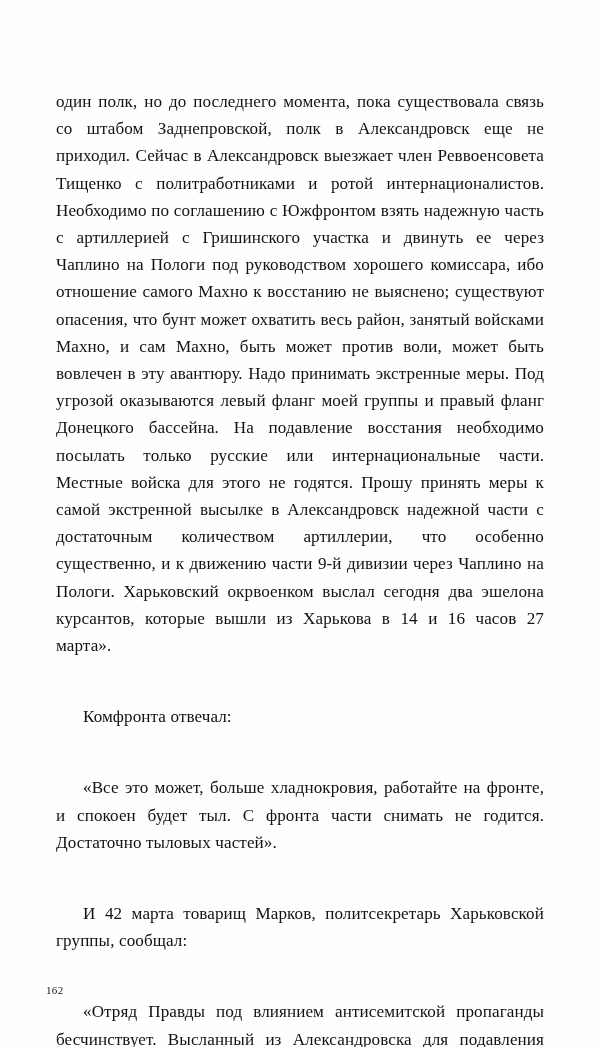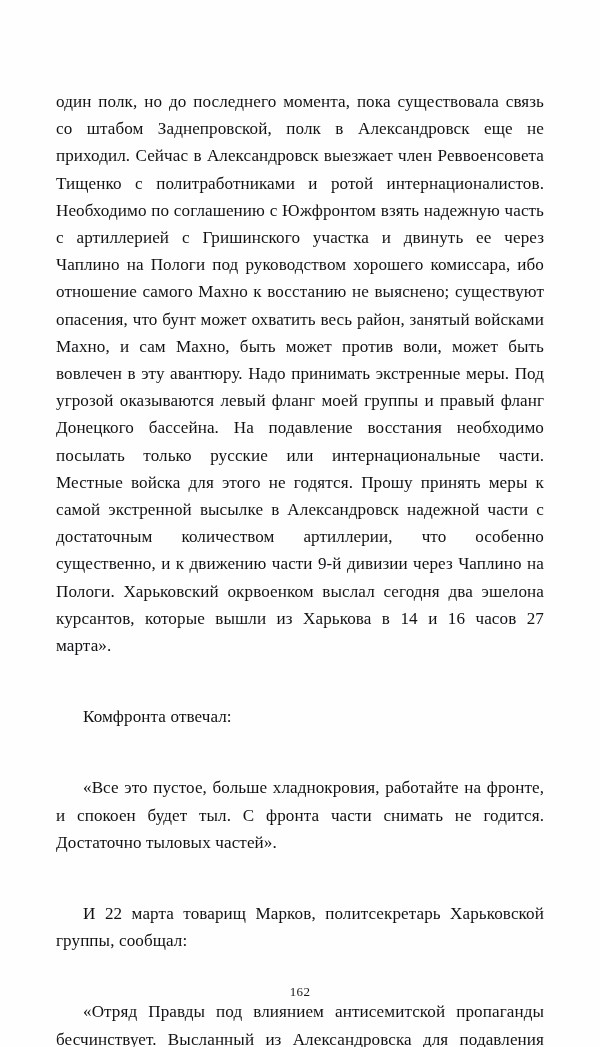--- a/index.html
+++ b/index.html
@@ -46,39 +46,39 @@
   
   .para.cont-justify {
     text-align-last: justify;
   }
 
   .folio {
     position: absolute;
     left: 0;
     right: 0;
     top: 984px;
-    text-align: center;
     font-family: "Liberation Serif", "DejaVu Serif", serif;
-    font-size: 13px;
+    font-size: 11px;
     color: #17171a;
     letter-spacing: 0.03em;
+    padding-left: 46px;
   }
 </style>
 </head>
 <body>
 
 <div class="page">
 
   <div class="text-block">
     <p class="para cont-justify">один полк, но до последнего момента, пока существовала связь со штабом Заднепровской, полк в Александровск еще не приходил. Сейчас в Александровск выезжает член Реввоенсовета Тищенко с политработниками и ротой интернационалистов. Необходимо по соглашению с Южфронтом взять надежную часть с артиллерией с Гришинского участка и двинуть ее через Чаплино на Пологи под руководством хорошего комиссара, ибо отношение самого Махно к восстанию не выяснено; существуют опасения, что бунт может охватить весь район, занятый войсками Махно, и сам Махно, быть может против воли, может быть вовлечен в эту авантюру. Надо принимать экстренные меры. Под угрозой оказываются левый фланг моей группы и правый фланг Донецкого бассейна. На подавление восстания необходимо посылать только русские или интернациональные части. Местные войска для этого не годятся. Прошу принять меры к самой экстренной высылке в Александровск надежной части с достаточным количеством артиллерии, что особенно существенно, и к движению части 9-й дивизии через Чаплино на Пологи. Харьковский окрвоенком выслал сегодня два эшелона курсантов, которые вышли из Харькова в 14 и 16 часов 27 марта».</p>
 
     <p class="para indent">Комфронта отвечал:</p>
 
-    <p class="para indent">«Все это пустое, больше хладнокровия, работайте на фронте, и спокоен будет тыл. С фронта части снимать не годится. Достаточно тыловых частей».</p>
+    <p class="para indent">«Все это может, больше хладнокровия, работайте на фронте, и спокоен будет тыл. С фронта части снимать не годится. Достаточно тыловых частей».</p>
 
-    <p class="para indent">И 22 марта товарищ Марков, политсекретарь Харьковской группы, сообщал:</p>
+    <p class="para indent">И 42 марта товарищ Марков, политсекретарь Харьковской группы, сообщал:</p>
 
     <p class="para indent cont-justify">«Отряд Правды под влиянием антисемитской пропаганды бесчинствует. Высланный из Александровска для подавления беспорядков отряд кавалеристов был встречен ружейным огнем и присоединился к отряду Правды. Тогда годятся дивизии был выслан инженерный батальон, который вынужден был отступить. Вы-</p>
   </div>
 
   <div class="folio">162</div>
 
 </div>
 
 </body></html>

